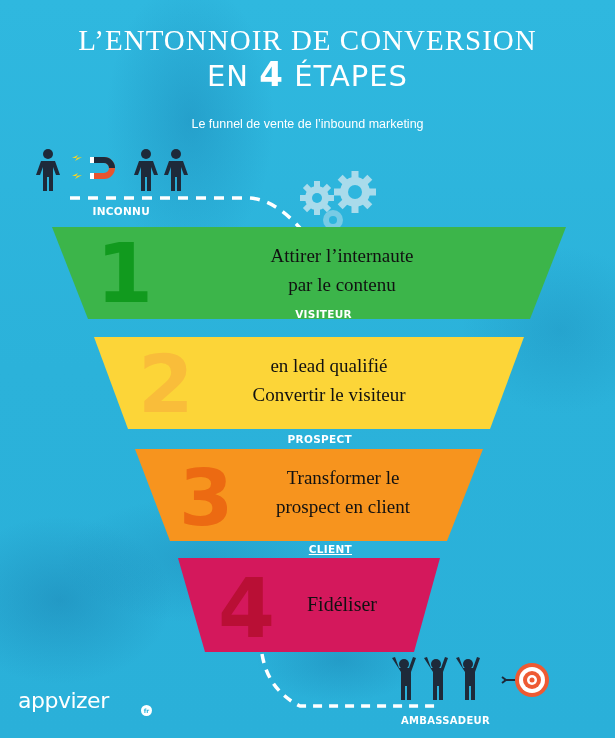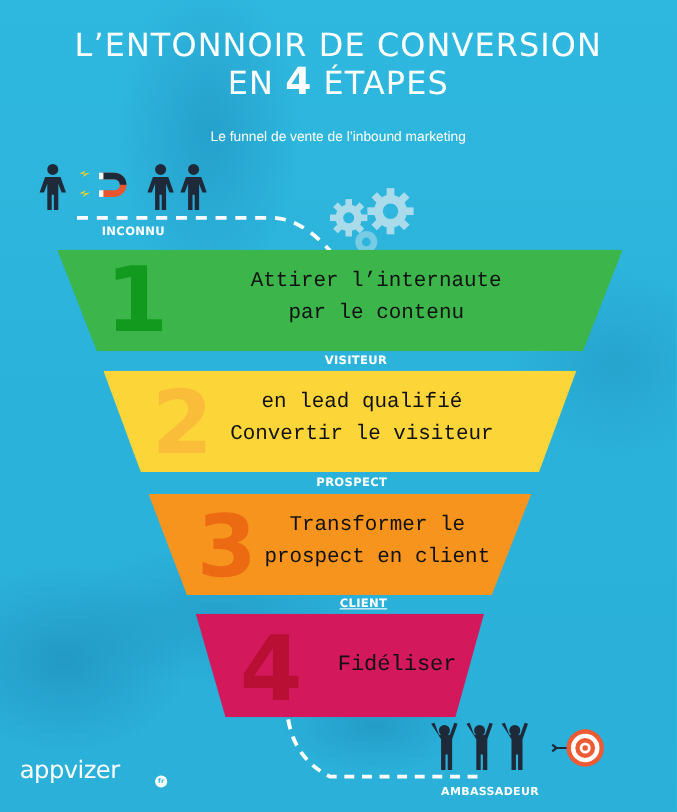--- a/index.html
+++ b/index.html
@@ -17,40 +17,40 @@
       radial-gradient(ellipse 200px 90px at 200px 560px, rgba(20,110,160,0.25), transparent 70%),
       radial-gradient(ellipse 140px 120px at 560px 330px, rgba(20,120,170,0.25), transparent 70%),
       radial-gradient(ellipse 120px 60px at 340px 660px, rgba(20,110,160,0.3), transparent 70%),
       linear-gradient(180deg, #2fb8df 0%, #2bb2da 50%, #2ab0d9 100%);
   }
   .title {
     position: absolute; left: 0; width: 615px; text-align: center;
     color: #ffffff; font-family: "DejaVu Sans", sans-serif;
     font-weight: normal; letter-spacing: 1px;
   }
-  .title.l1 { top: 24px; font-size: 29px; }
+  .title.l1 { top: 24px; font-size: 29px; font-family: Liberation Serif, serif; }
   .title.l2 { top: 54px; font-size: 29px; }
   .title.l2 .big { font-size: 34px; font-weight: bold; }
   .subtitle {
     position: absolute; top: 117px; left: 0; width: 615px; text-align: center;
     color: #ffffff; font-family: "Liberation Sans", sans-serif; font-size: 12.5px;
   }
   .stage-label {
     position: absolute; color: #ffffff; font-weight: bold;
     font-family: "DejaVu Sans", sans-serif; font-size: 10.5px; letter-spacing: 0.3px;
     text-align: right;
   }
   .band { position: absolute; }
   .band svg { position: absolute; left: 0; top: 0; }
   .band .num {
     position: absolute; font-family: "DejaVu Sans", sans-serif; font-weight: bold;
     line-height: 1;
   }
   .band .txt {
-    position: absolute; color: #111111; font-family: Liberation Mono, monospace;
+    position: absolute; color: #111111; font-family: Liberation Serif, serif;
     font-size: 19px; text-align: center; line-height: 29px; font-weight: 500;
   }
   .icon { position: absolute; }
   .logo {
     position: absolute; left: 18px; top: 690px; color: #ffffff;
     font-family: "DejaVu Sans", sans-serif; font-size: 22px; letter-spacing: -0.5px;
     line-height: 1;
   }
   .logo-badge {
     position: absolute; left: 141px; top: 705px; width: 11px; height: 11px;
@@ -137,21 +137,21 @@
 <div class="band" style="left:52px;top:227px;width:514px;height:92px;">
   <svg width="514" height="92" viewBox="0 0 514 92">
     <polygon points="0,0 514,0 478,92 36,92" fill="#3cb54a"></polygon>
   </svg>
   <div class="num" style="left:44px;top:6px;font-size:82px;color:#119a1e;">1</div>
   <div class="txt" style="left:130px;top:14px;width:320px;">
     <div>Attirer l’internaute</div>
     <div>par le contenu</div>
   </div>
 </div>
-<div class="stage-label" style="left:262px;top:322px;width:90px;">VISITEUR</div>
+<div class="stage-label" style="left:262px;top:308px;width:90px;">VISITEUR</div>
 
 <div class="band" style="left:94px;top:337px;width:430px;height:92px;">
   <svg width="430" height="92" viewBox="0 0 430 92">
     <polygon points="0,0 430,0 396,92 34,92" fill="#fcd538"></polygon>
   </svg>
   <div class="num" style="left:44px;top:8px;font-size:80px;color:#f9bd3a;">2</div>
   <div class="txt" style="left:100px;top:14px;width:270px;">
     <div>en lead qualifié</div>
     <div>Convertir le visiteur</div>
   </div>

